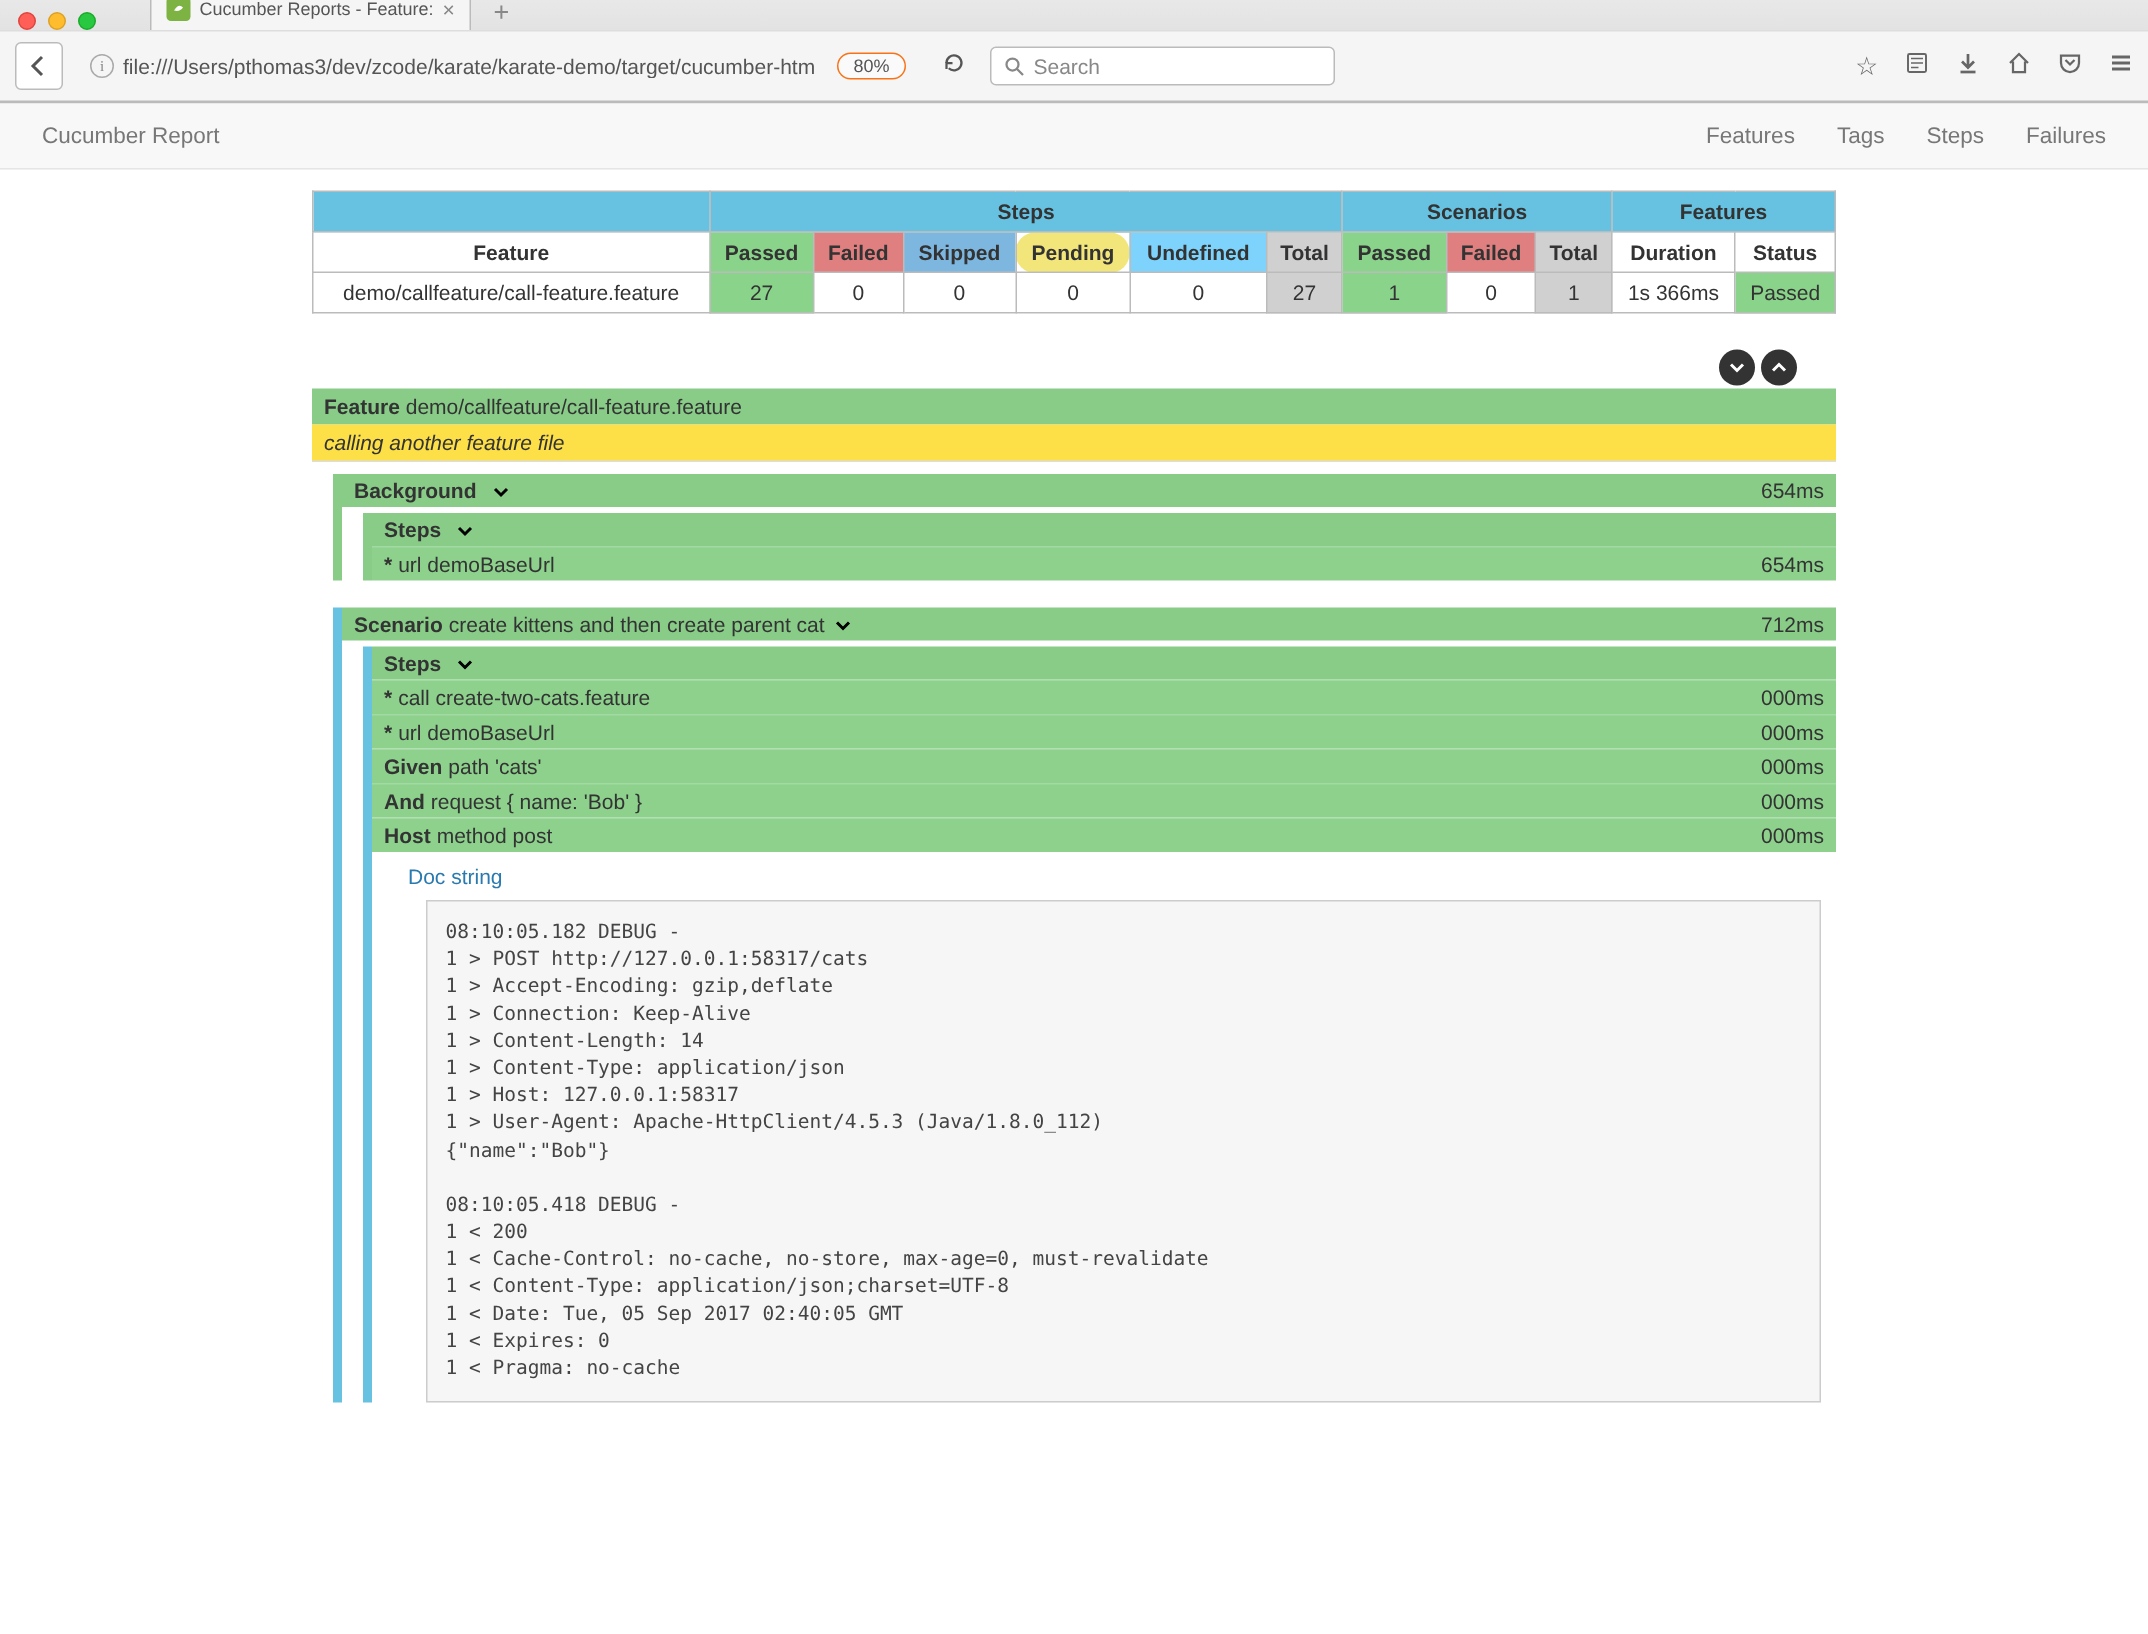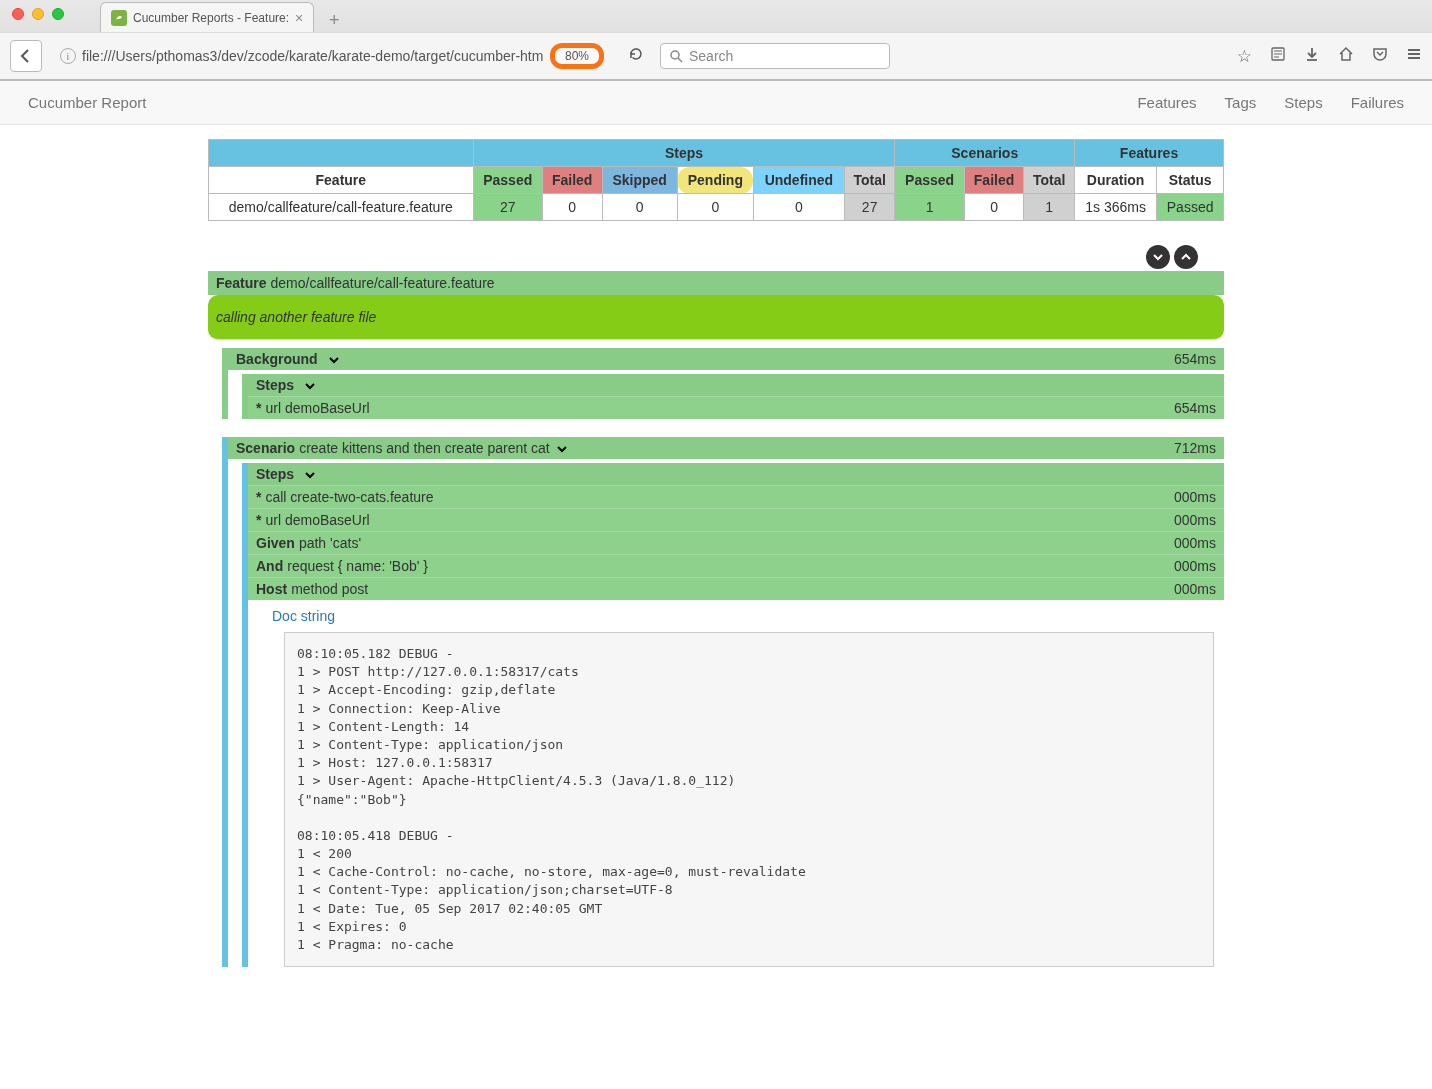--- a/index.html
+++ b/index.html
@@ -5,32 +5,32 @@
 * { box-sizing: border-box; margin: 0; padding: 0; }
 body { font-family: -apple-system, "Helvetica Neue", Arial, sans-serif; font-size: 14px; background: #fff; color: #333; }
 
 
 .chrome { background: linear-gradient(#e8e8e8, #d6d6d6); border-bottom: 1px solid #bbb; }
 .dots { display: flex; gap: 8px; margin-right: 16px; }
 .dot { width: 12px; height: 12px; border-radius: 50%; }
 .dot.r { background: #ff5f57; border: 1px solid #e0443e; }
 .dot.y { background: #ffbd2e; border: 1px solid #dea123; }
 .dot.g { background: #28c940; border: 1px solid #1aab29; }
-.tabstrip { display: flex; align-items: flex-end; height: 32px; padding-left: 100px; }
+.tabstrip { display: flex; align-items: flex-end; height: 20px; padding-left: 100px; }
 .tab { display: flex; align-items: center; background: #f5f5f5; border: 1px solid #bbb; border-bottom: none; border-radius: 6px 6px 0 0; height: 30px; padding: 0 10px; font-size: 12px; color: #555; max-width: 260px; gap: 6px; }
 .tab .favicon { width: 16px; height: 16px; background: #7cb342; border-radius: 3px; display: flex; align-items: center; justify-content: center; font-size: 10px; color: #fff; }
 .tab-title { white-space: nowrap; overflow: hidden; text-overflow: ellipsis; flex: 1; }
 .tab-close { color: #888; font-size: 14px; cursor: pointer; }
 .newtab { width: 24px; height: 24px; margin-left: 8px; color: #888; display: flex; align-items: center; justify-content: center; font-size: 18px; cursor: pointer; }
 .toolbar { height: 48px; background: #f5f5f5; border-top: 1px solid #ddd; border-bottom: 1px solid #bbb; display: flex; align-items: center; padding: 0 10px; gap: 10px; }
 .nav-back { width: 32px; height: 32px; border: 1px solid #bbb; background: #fff; border-radius: 4px; display: flex; align-items: center; justify-content: center; cursor: pointer; }
 .urlbar { flex: 0 0 560px; height: 30px; border: none; background: transparent; display: flex; align-items: center; padding: 0 8px; gap: 6px; font-size: 14px; color: #555; }
 .urlbar .info { color: #888; border: 1px solid #aaa; border-radius: 50%; width: 16px; height: 16px; display: flex; align-items: center; justify-content: center; font-size: 10px; font-family: serif; }
 .urlbar-text { flex: 1; overflow: hidden; white-space: nowrap; text-overflow: ellipsis; }
-.zoom-badge { border: 5px solid #f97316; border-radius: 12px; padding: 1px 10px; font-size: 12px; color: #555; background: #fafafa; }
+.zoom-badge { border: 1px solid #f97316; border-radius: 12px; padding: 1px 10px; font-size: 12px; color: #555; background: #fafafa; }
 .reload { color: #555; font-size: 16px; padding: 0 6px; cursor: pointer; }
 .searchbox { flex: 0 0 230px; height: 26px; border: 1px solid #bbb; border-radius: 4px; background: #fff; display: flex; align-items: center; padding: 0 8px; gap: 6px; color: #888; }
 .spacer { flex: 1; }
 .tb-icons { display: flex; gap: 18px; color: #666; font-size: 17px; }
 .tb-icons span { cursor: pointer; }
 
 
 .page-nav { height: 44px; background: #f8f8f8; border-bottom: 1px solid #e5e5e5; display: flex; align-items: center; padding: 0 28px; font-size: 15px; color: #777; }
 .page-nav .brand { color: #777; }
 .page-nav .links { margin-left: auto; display: flex; gap: 28px; }
@@ -62,21 +62,21 @@
 td.d-total { background: #d0d0d0; }
 td.d-status { background: #8ad38a; }
 
 
 .pillbar { margin-top: 24px; display: flex; justify-content: flex-end; gap: 4px; padding-right: 26px; }
 .pill { width: 24px; height: 24px; border-radius: 50%; background: #333; color: #fff; display: flex; align-items: center; justify-content: center; font-size: 12px; cursor: pointer; }
 
 
 .feature-head { background: #88cc88; padding: 4px 8px; font-size: 14px; margin-top: 2px; }
 .feature-head .kw { font-weight: 700; }
-.feature-desc { background: #84cc16; padding: 14px 8px; font-style: italic; font-size: 14px; border-bottom: 1px solid #ddd; border-radius: 10px; }
+.feature-desc { background: #fde047; padding: 4px 8px; font-style: italic; font-size: 14px; border-bottom: 1px solid #ddd; }
 
 .section { border-left: 6px solid #88cc88; margin-left: 14px; margin-top: 8px; }
 .section-hd { background: #88cc88; padding: 3px 8px; display: flex; align-items: center; font-size: 14px; }
 .section-hd .kw { font-weight: 700; margin-right: 4px; }
 .section-hd .nm { font-weight: 400; }
 .section-hd .tm { margin-left: auto; }
 .chev { display: inline-block; margin-left: 6px; }
 
 .steps-block { border-left: 6px solid #88cc88; margin-left: 14px; margin-top: 4px; }
 .steps-hd { background: #88cc88; padding: 3px 8px; font-size: 14px; font-weight: 700; }

